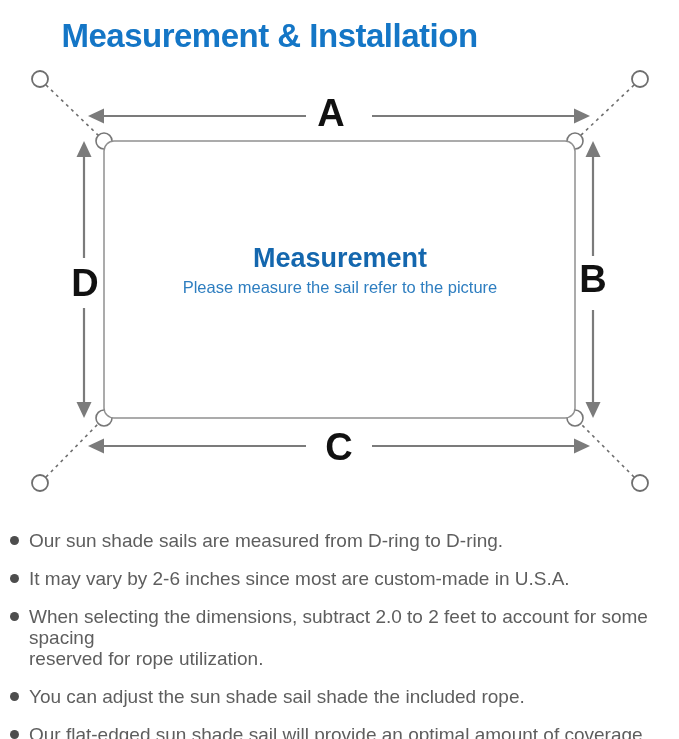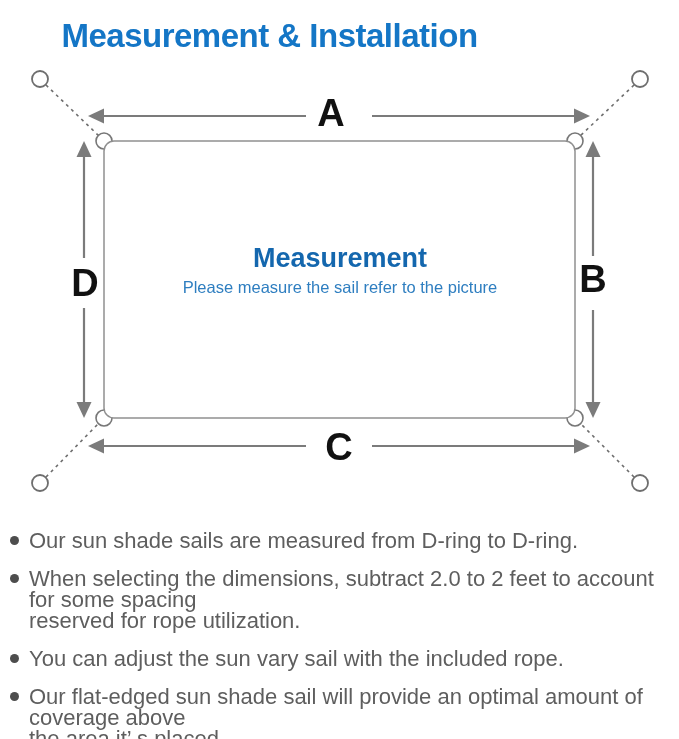--- a/index.html
+++ b/index.html
@@ -12,21 +12,21 @@
     font-size:33px;font-weight:bold;color:#1476c6;letter-spacing:-0.5px;margin-top:16px;
   }
   .diagram{position:absolute;top:60px;left:0;}
   .dim-letter{font-family:"Liberation Sans",sans-serif;font-weight:bold;font-size:38px;fill:#111111;}
   .center-heading{font-family:"Liberation Sans",sans-serif;font-weight:bold;font-size:27px;fill:#1467ae;}
   .center-subtitle{font-family:"Liberation Sans",sans-serif;font-size:16.5px;fill:#2e7ec0;}
   .notes{
     position:absolute;top:530px;left:10px;width:662px;
     list-style:none;margin:0;padding:0;
   }
-  .notes li{display:flex;margin-bottom:17px;color:#5e5e5e;font-size:22px;line-height:21px;}
+  .notes li{display:flex;margin-bottom:17px;color:#5e5e5e;font-size:19px;line-height:21px;}
   .dot{width:9px;height:9px;border-radius:50%;background:#4d4d4d;margin:6px 10px 0 0;flex:none;}
   .note-text{white-space:pre-line;}
 </style>
 </head>
 <body>
 
 <div class="title">Measurement &amp; Installation</div>
 
 <svg class="diagram" width="679" height="460" viewBox="0 0 679 460">
 
@@ -87,25 +87,29 @@
   <text class="center-subtitle" x="340" y="233" text-anchor="middle">Please measure the sail refer to the picture</text>
 </svg>
 
 <ul class="notes">
   <li>
     <span class="dot"></span>
     <span class="note-text">Our sun shade sails are measured from D-ring to D-ring.</span>
   </li>
   <li>
     <span class="dot"></span>
+    <span class="note-text">It may vary by 2-6 inches since most are custom-made in U.S.A.</span>
+  </li>
+  <li>
+    <span class="dot"></span>
     <span class="note-text">When selecting the dimensions, subtract 2.0 to 2 feet to account for some spacing
 reserved for rope utilization.</span>
   </li>
   <li>
     <span class="dot"></span>
-    <span class="note-text">You can adjust the sun vary sail with the included rope.</span>
+    <span class="note-text">You can adjust the sun shade sail shade the included rope.</span>
   </li>
   <li>
     <span class="dot"></span>
     <span class="note-text">Our flat-edged sun shade sail will provide an optimal amount of coverage above
 the area it’ s placed.</span>
   </li>
 </ul>
 
 </body></html>

